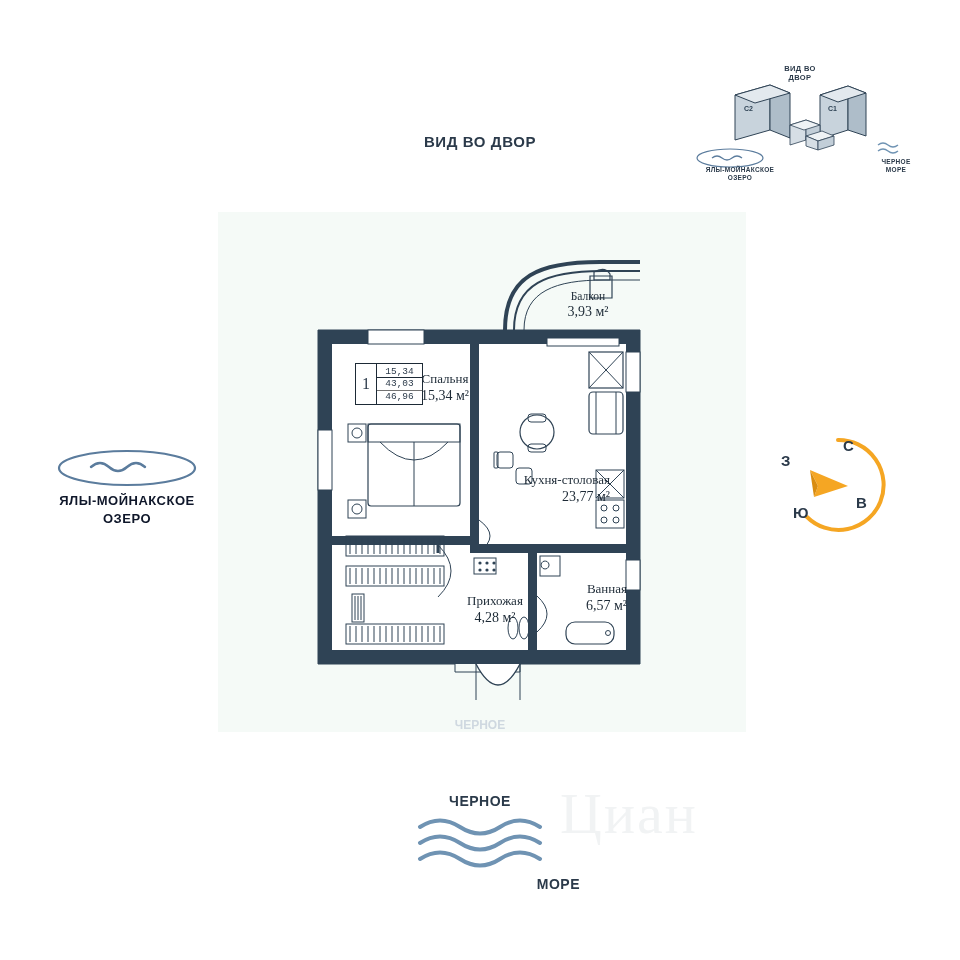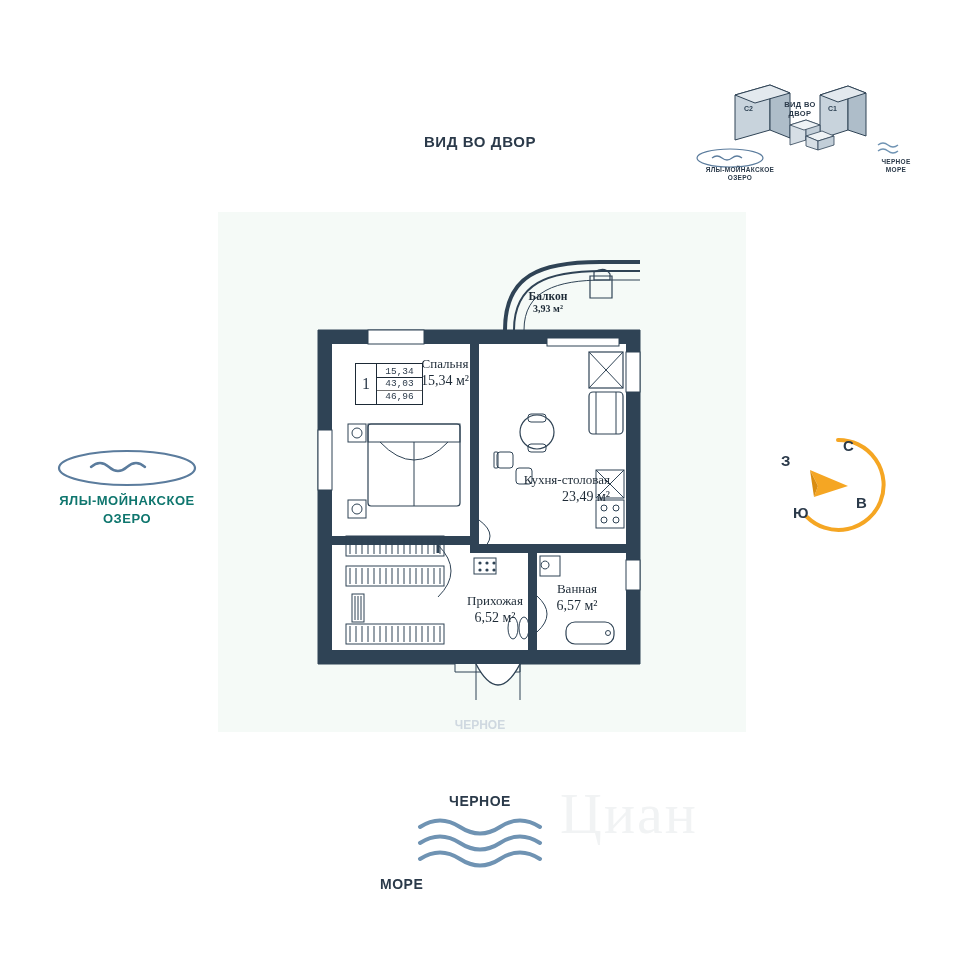--- a/index.html
+++ b/index.html
@@ -36,21 +36,20 @@
     position: absolute;
     left: 755px; top: 64px;
     width: 90px;
     text-align: center;
     font-size: 7.5px;
     font-weight: bold;
     line-height: 1.25;
     letter-spacing: 0.4px;
     color: #2b3a4a;
     white-space: pre-line;
-    margin-top: 36px;
   }
   .mini-lake-label {
     position: absolute;
     left: 680px; top: 166px;
     width: 120px;
     text-align: center;
     font-size: 6.5px;
     font-weight: bold;
     line-height: 1.3;
     letter-spacing: 0.3px;
@@ -73,21 +72,21 @@
   
   .lake-left-label {
     position: absolute;
     left: 22px; top: 492px;
     width: 210px;
     text-align: center;
     font-size: 13px;
     font-weight: bold;
     line-height: 1.35;
     letter-spacing: 0.5px;
-    color: #0f766e;
+    color: #0f172a;
     white-space: pre-line;
   }
   .compass-letter {
     position: absolute;
     font-size: 15px;
     font-weight: bold;
     color: #2b3a4a;
   }
 
   
@@ -97,21 +96,21 @@
     width: 200px;
     text-align: center;
     font-size: 14px;
     font-weight: bold;
     letter-spacing: 0.5px;
   }
   .sea-bottom-bottom {
     position: absolute;
     left: 380px; top: 876px;
     width: 200px;
-    text-align: left;
+    text-align: right;
     font-size: 14px;
     font-weight: bold;
     letter-spacing: 0.5px;
   }
   .sea-faint {
     position: absolute;
     left: 380px; top: 718px;
     width: 200px;
     text-align: center;
     font-size: 12px;
@@ -134,21 +133,21 @@
   .room-label {
     position: absolute;
     text-align: center;
     font-family: "Liberation Serif", serif;
     color: #1d2a36;
     line-height: 1.25;
   }
   .room-name { font-size: 13px; }
   .room-area { font-size: 14px; }
   .room-label.small .room-name { font-size: 11.5px; }
-  .room-label.small .room-area { font-size: 10px; }
+  .room-label.small .room-area { font-size: 14px; }
 
   .badge {
     position: absolute;
     left: 355px; top: 363px;
     width: 66px; height: 40px;
     border: 1px solid #1d2a36;
     background: #ffffff;
     display: flex;
     align-items: stretch;
   }
@@ -357,35 +356,35 @@
   <div class="badge">
     <div class="badge-num">1</div>
     <div class="badge-vals">
       <div>15,34</div>
       <div>43,03</div>
       <div>46,96</div>
     </div>
   </div>
 
   <div id="room-labels">
-      <div class="room-label small" style="left: 488px; top: 289px; width: 120px; font-weight: bold;">
+      <div class="room-label small" style="left: 528px; top: 289px; width: 120px;">
         <div class="room-name">Балкон</div>
         <div class="room-area">3,93 м²</div>
       </div>
-      <div class="room-label " style="left: 390px; top: 356px; width: 110px;">
+      <div class="room-label " style="left: 390px; top: 371px; width: 110px;">
         <div class="room-name">Спальня</div>
         <div class="room-area">15,34 м²</div>
       </div>
       <div class="room-label " style="left: 480px; top: 472px; width: 130px; text-align: right;">
         <div class="room-name">Кухня-столовая</div>
-        <div class="room-area">23,49 м²</div>
-      </div>
-      <div class="room-label " style="left: 527px; top: 581px; width: 100px;">
+        <div class="room-area">23,77 м²</div>
+      </div>
+      <div class="room-label " style="left: 527px; top: 581px; width: 100px; text-align: right;">
         <div class="room-name">Ванная</div>
         <div class="room-area">6,57 м²</div>
       </div>
       <div class="room-label " style="left: 440px; top: 593px; width: 110px;">
         <div class="room-name">Прихожая</div>
-        <div class="room-area">6,52 м²</div>
+        <div class="room-area">4,28 м²</div>
       </div>
     </div>
 
 </div>
 
 </body></html>

